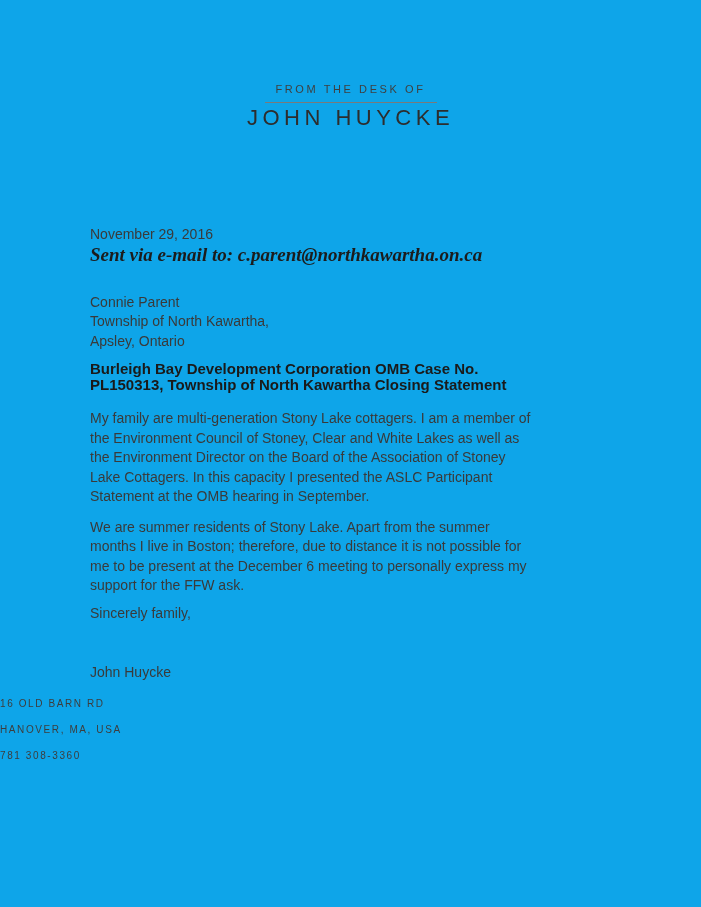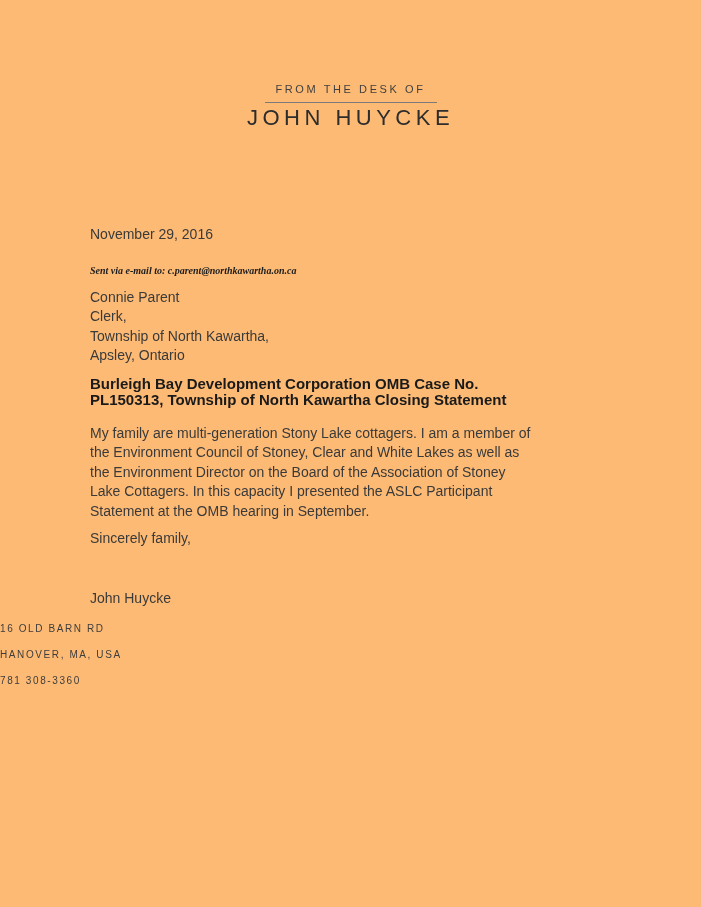--- a/index.html
+++ b/index.html
@@ -1,20 +1,20 @@
 <!DOCTYPE html>
 <html><head>
 <meta charset="utf-8">
 <style>
   html, body { margin: 0; padding: 0; background: #ffffff; }
   .page {
     position: relative;
     width: 701px;
     height: 907px;
-    background: #fdba74;
+    background: #0ea5e9;
     font-family: "Liberation Sans", sans-serif;
     color: #3a3a3a;
     overflow: hidden;
   }
   
   .letterhead { text-align: center; padding-top: 83px; }
   .tagline {
     font-size: 11px;
     line-height: 13px;
     letter-spacing: 2.6px;
@@ -37,29 +37,28 @@
   }
   
   .content {
     padding-left: 90px;
     padding-right: 120px;
     font-size: 14px;
     line-height: 19.5px;
   }
   .date { margin-top: 95px; }
   .delivery {
-    margin-top: 16px;
     font-family: "Liberation Serif", serif;
     font-style: italic;
     font-weight: 700;
-    font-size: 10px;
+    font-size: 19px;
     line-height: 20px;
     color: #1c1c1c;
   }
-  .recipient { margin-top: 7px; }
+  .recipient { margin-top: 28px; }
   .salutation { margin-top: 13px; }
   .para { margin-top: 12px; white-space: pre-line; }
   .subject {
     margin-top: 10px;
     font-weight: 700;
     font-size: 15px;
     line-height: 16px;
     color: #1a1a1a;
     white-space: pre-line;
   }
@@ -90,36 +89,39 @@
     <div class="name">JOHN HUYCKE</div>
   </div>
 
   <div class="content">
     <div class="date">November 29, 2016</div>
 
     <div class="delivery">Sent via e-mail to: c.parent@northkawartha.on.ca</div>
 
     <div class="recipient">
       <div>Connie Parent</div>
-      <div>Clerk,</div>
       <div>Township of North Kawartha,</div>
       <div>Apsley, Ontario</div>
     </div>
 
 
 
     <div class="subject">Burleigh Bay Development Corporation OMB Case No.
 PL150313, Township of North Kawartha Closing Statement</div>
 
     <div class="para para-2">My family are multi-generation Stony Lake cottagers. I am a member of
 the Environment Council of Stoney, Clear and White Lakes as well as
 the Environment Director on the Board of the Association of Stoney
 Lake Cottagers. In this capacity I presented the ASLC Participant
 Statement at the OMB hearing in September.</div>
 
+    <div class="para para-3">We are summer residents of Stony Lake. Apart from the summer
+months I live in Boston; therefore, due to distance it is not possible for
+me to be present at the December 6 meeting to personally express my
+support for the FFW ask.</div>
 
     <div class="closing">Sincerely family,</div>
 
     <div class="signature">John Huycke</div>
   </div>
 
   <div class="footer">
     <span>16 OLD BARN RD</span>
     <span>HANOVER, MA, USA</span>
     <span>781 308-3360</span>

